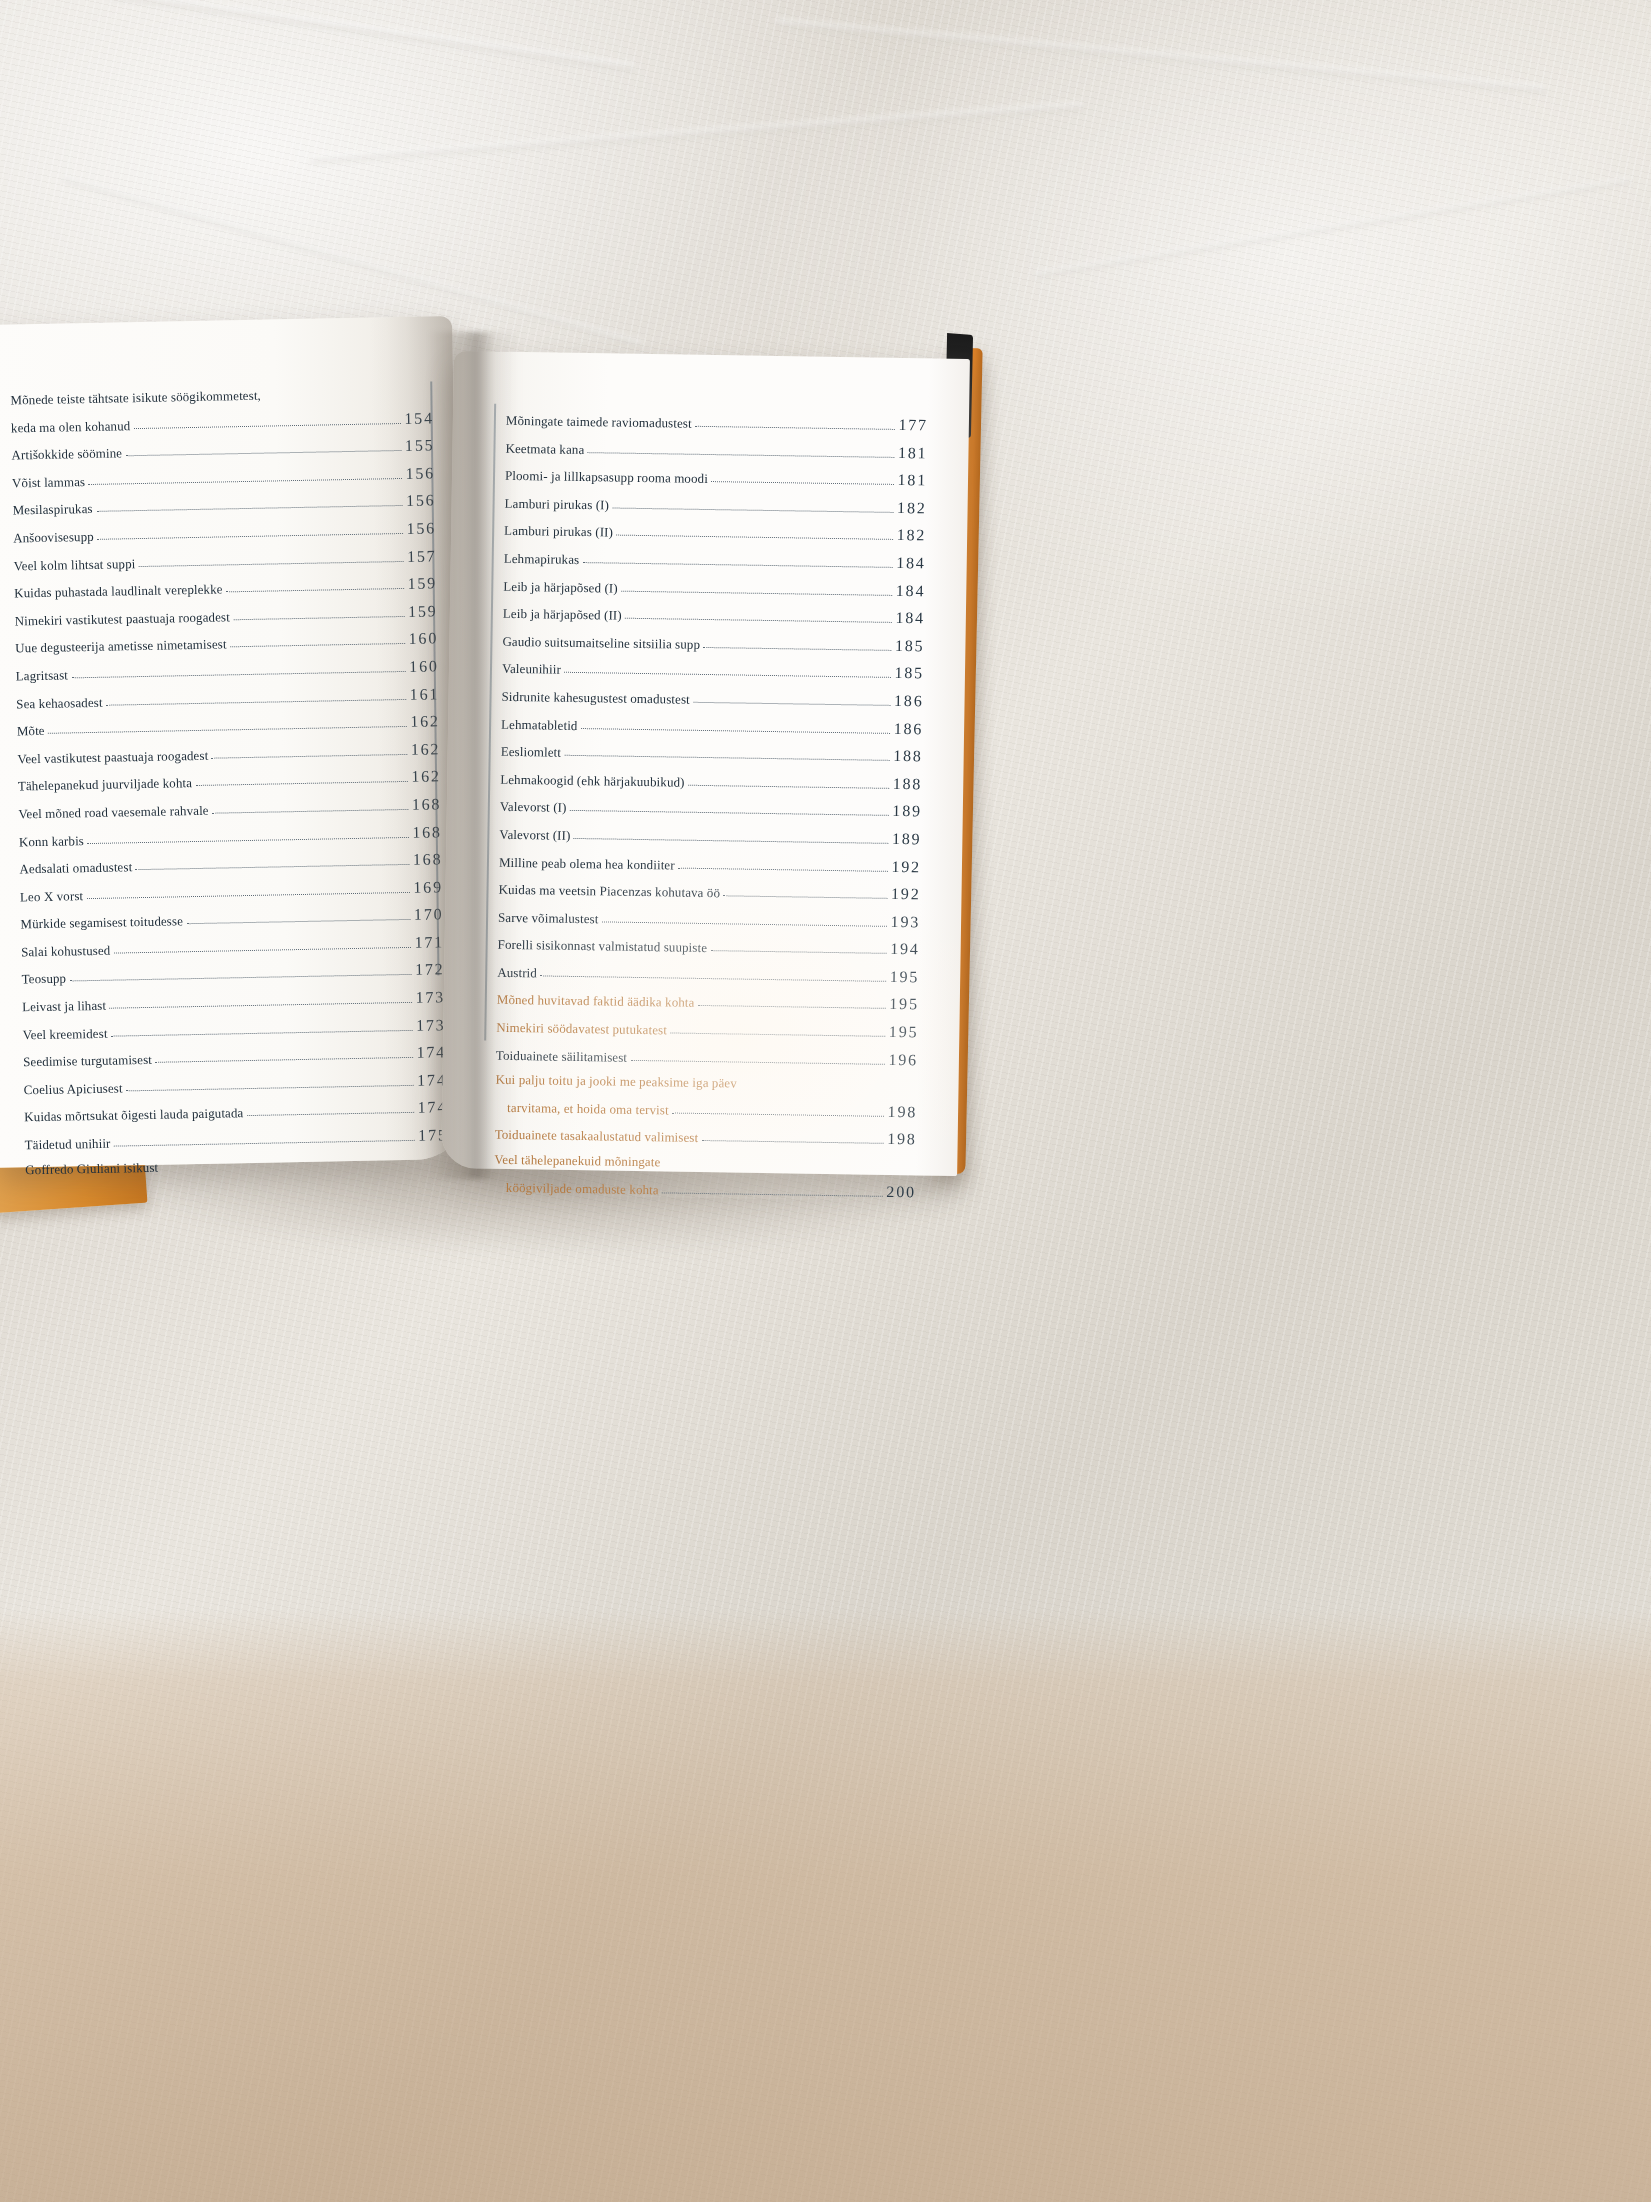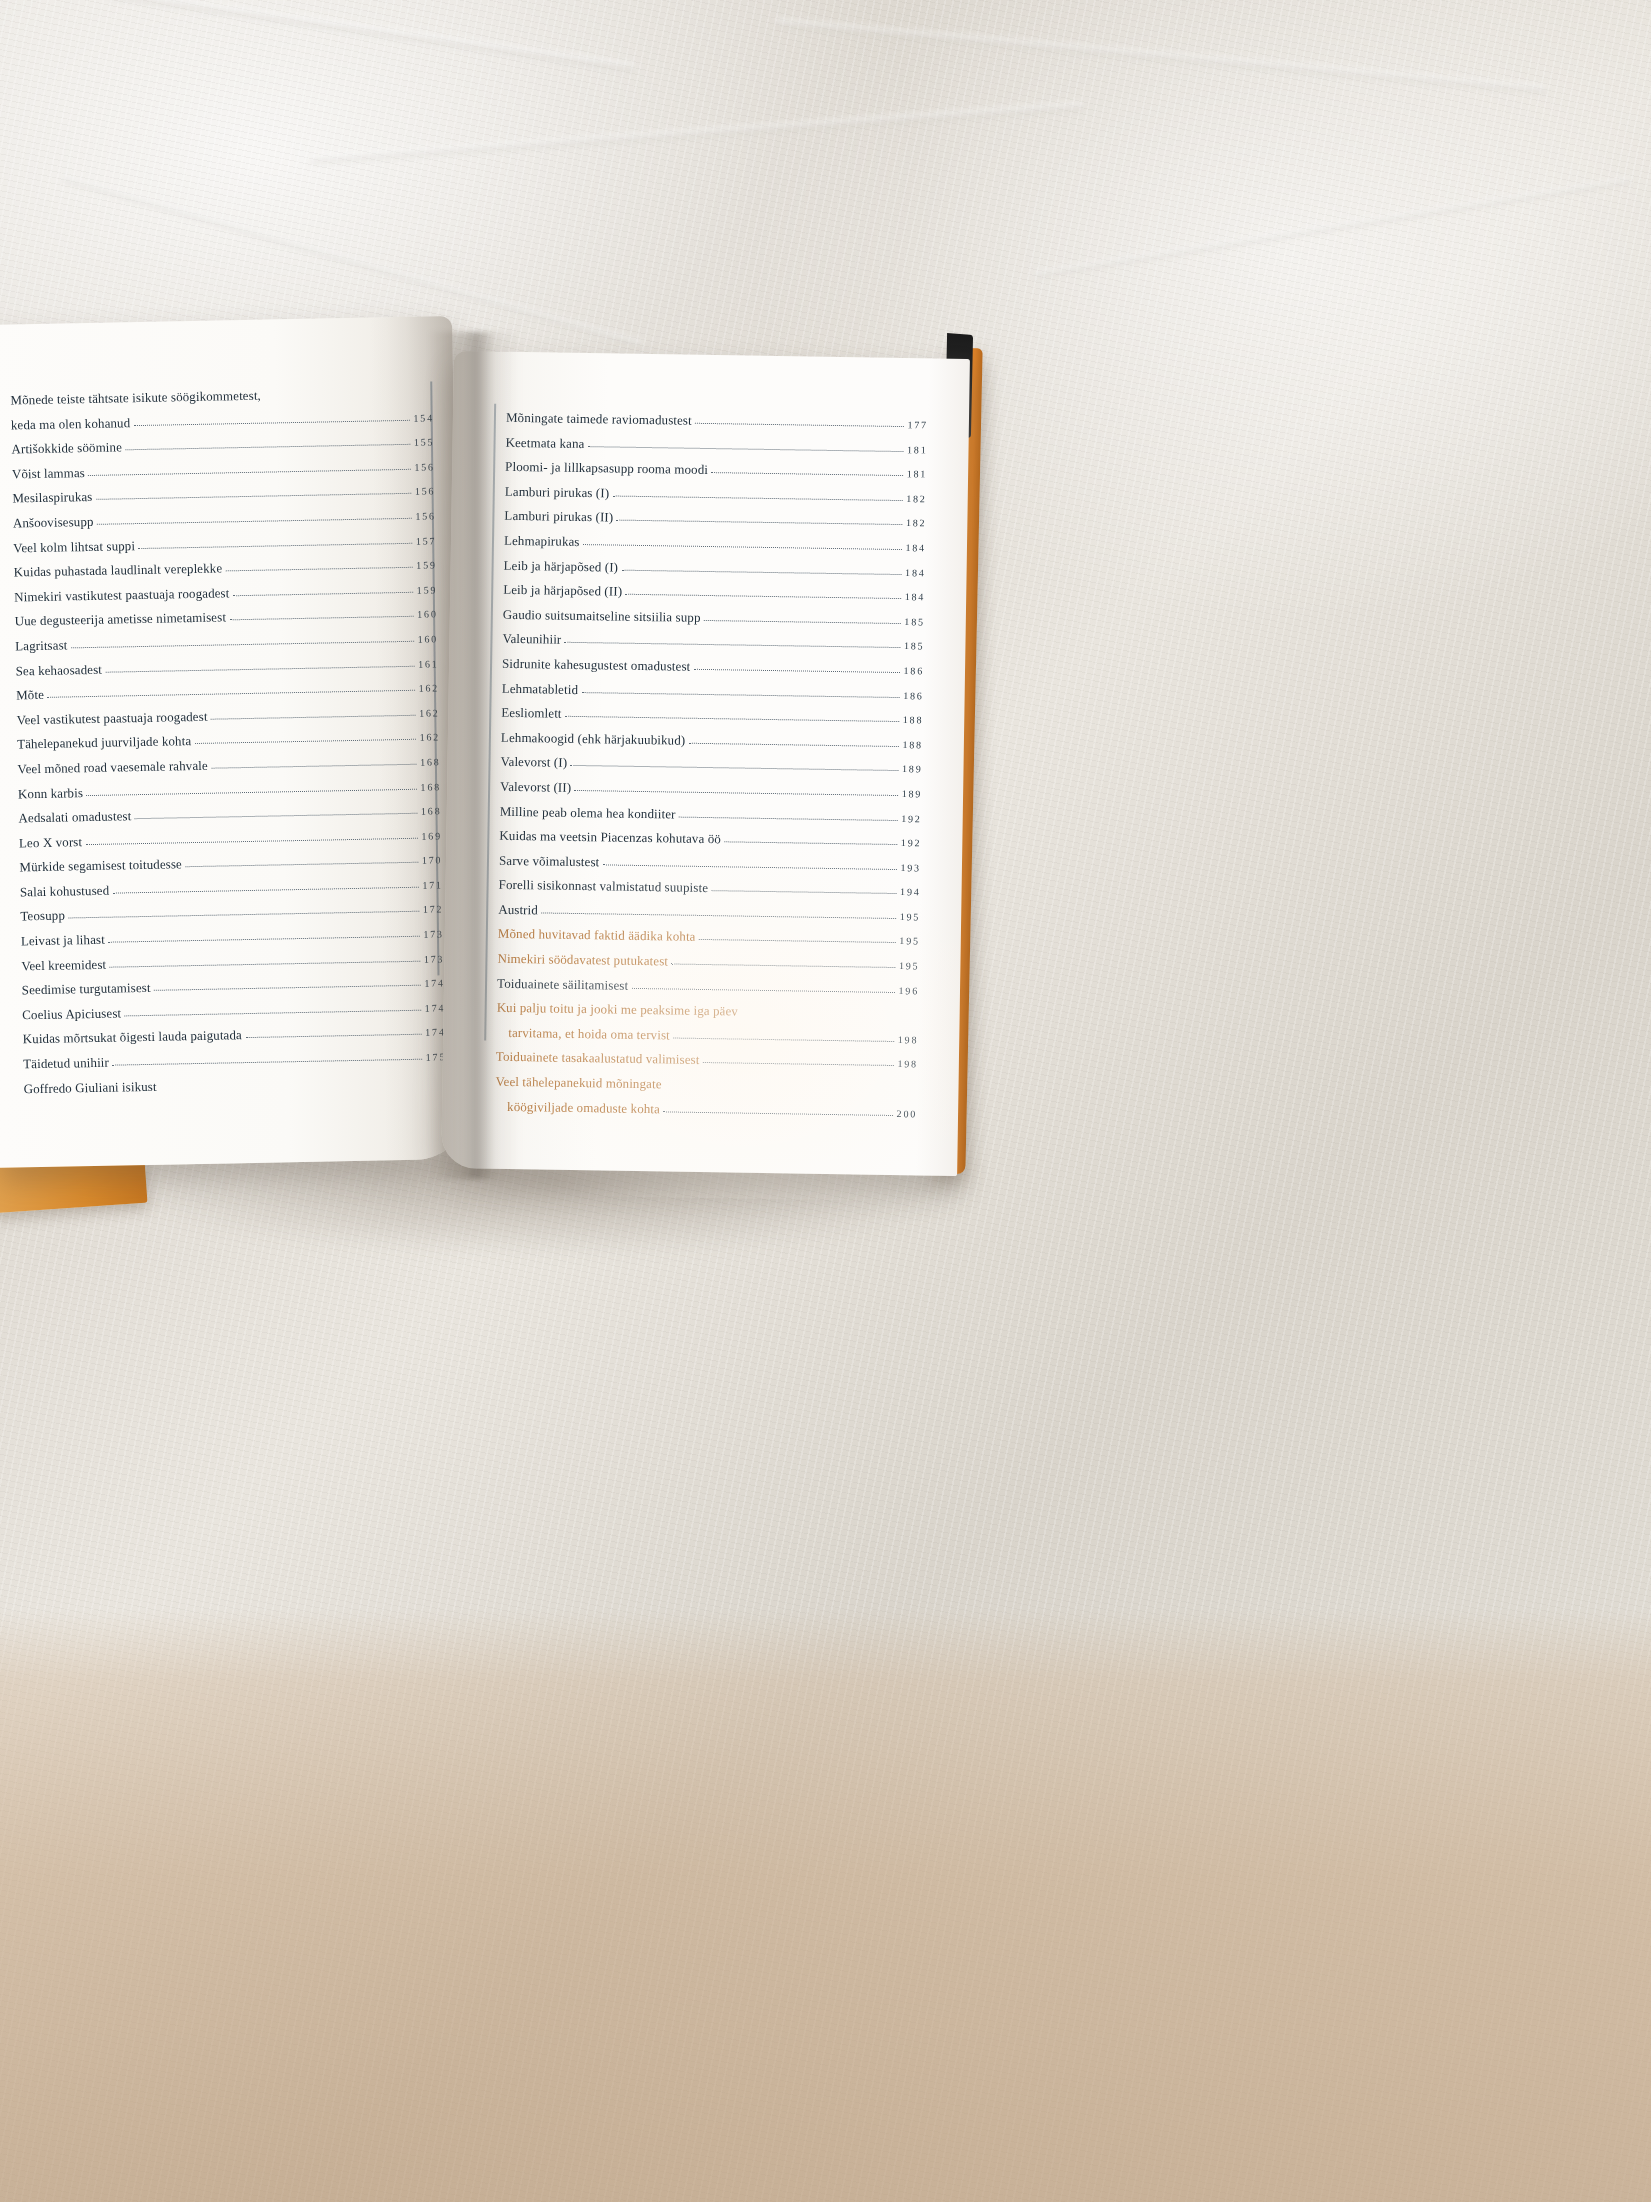--- a/index.html
+++ b/index.html
@@ -160,21 +160,21 @@
   }
   .entry .leader {
     flex: 1 1 auto;
     margin: 0 3.4px 3px 3.4px;
     border-bottom: 1.4px dotted #5d6a75;
     min-width: 8.6px;
     height: 0.9px;
   }
   .entry .pagenum {
     flex: 0 0 auto;
-    font-size: 10px;
+    font-size: 16px;
     letter-spacing: 1.8px;
     color: #2b3a46;
   }
   .entry.nolead .leader { border-bottom: none; }
   .entry .label.indent { padding-left: 12px; }
 
   
   .tint { color: #b5793f; }
   .tint-pg { color: #c08243; }
 

